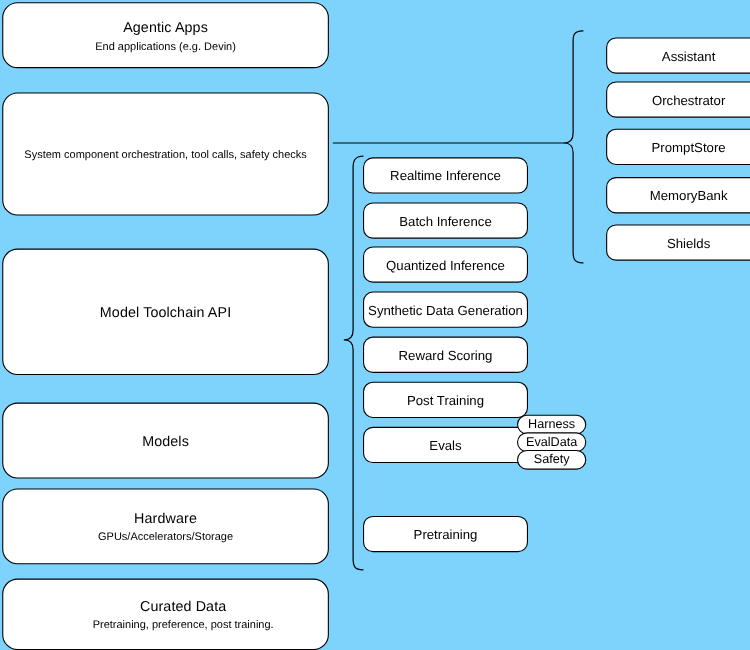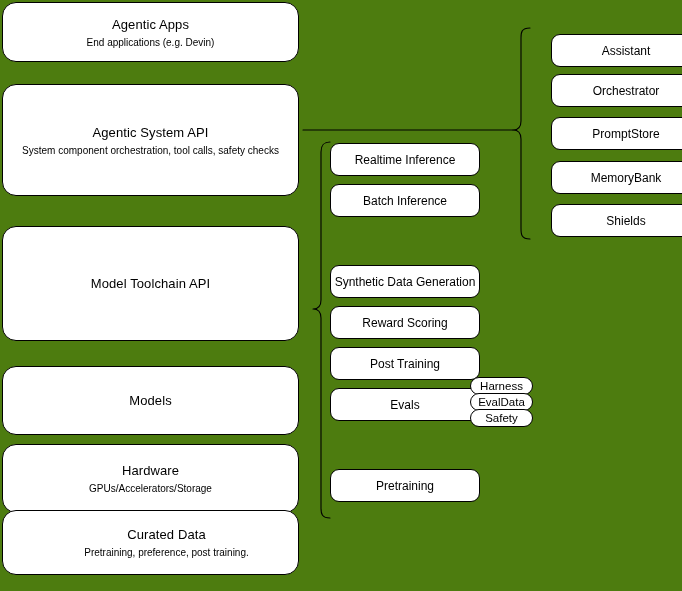--- a/index.html
+++ b/index.html
@@ -9,21 +9,21 @@
   }
   body {
     font-family: "Liberation Sans", sans-serif;
     color: #000000;
   }
   #canvas {
     position: relative;
     width: 682px;
     height: 591px;
     overflow: hidden;
-    background: #4d7c0f;
+    background: #7dd3fc;
   }
   .box {
     position: absolute;
     box-sizing: border-box;
     border: 1px solid #000000;
     border-radius: 12px;
     background: #ffffff;
     display: flex;
     flex-direction: column;
     align-items: center;
@@ -99,38 +99,37 @@
 <body>
 
 <div id="canvas">
 
   <div class="box layer" style="top:2px;height:60px;">
     <div class="title">Agentic Apps</div>
     <div class="subtitle">End applications (e.g. Devin)</div>
   </div>
 
   <div class="box layer" style="top:84px;height:112px;">
-    <div class="title">Agentic System API</div>
     <div class="subtitle">System component orchestration, tool calls, safety checks</div>
   </div>
 
   <div class="box layer" style="top:226px;height:115px;">
     <div class="title">Model Toolchain API</div>
   </div>
 
   <div class="box layer" style="top:366px;height:69px;">
     <div class="title">Models</div>
   </div>
 
   <div class="box layer" style="top:444px;height:69px;">
     <div class="title">Hardware</div>
     <div class="subtitle">GPUs/Accelerators/Storage</div>
   </div>
 
-  <div class="box layer" style="top:510px;height:65px;padding-left:32px;">
+  <div class="box layer" style="top:526px;height:65px;padding-left:32px;">
     <div class="title">Curated Data</div>
     <div class="subtitle">Pretraining, preference, post training.</div>
   </div>
 
   <svg id="wires" viewBox="0 0 682 591" width="682" height="591">
 
     <line x1="303" y1="130" x2="513" y2="130"></line>
 
     <path d="M 530 28
              C 521 28 521 33 521 38
@@ -148,20 +147,23 @@
              L 321 508
              C 321 514 322 518 330 518"></path>
   </svg>
 
   <div class="box cap" style="top:143px;">
     <span>Realtime Inference</span>
   </div>
   <div class="box cap" style="top:184px;">
     <span>Batch Inference</span>
   </div>
+  <div class="box cap" style="top:224px;">
+    <span>Quantized Inference</span>
+  </div>
   <div class="box cap" style="top:265px;align-items:center;">
     <span>Synthetic Data Generation</span>
   </div>
   <div class="box cap" style="top:306px;">
     <span>Reward Scoring</span>
   </div>
   <div class="box cap" style="top:347px;">
     <span>Post Training</span>
   </div>
   <div class="box cap" style="top:388px;">

